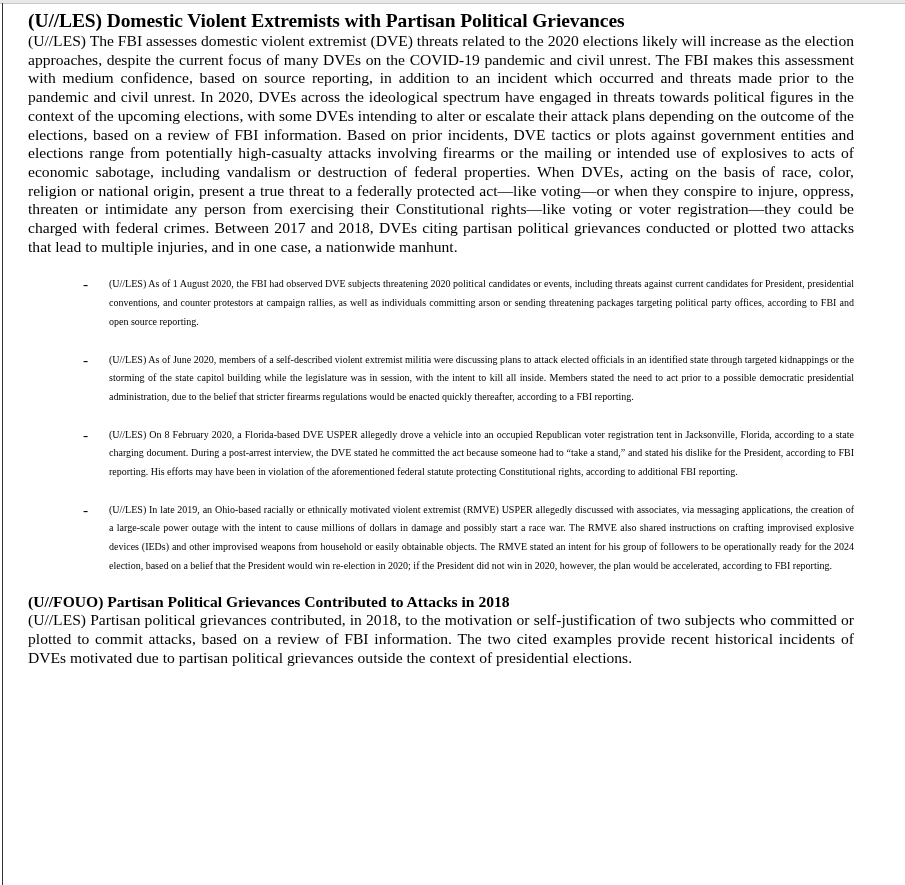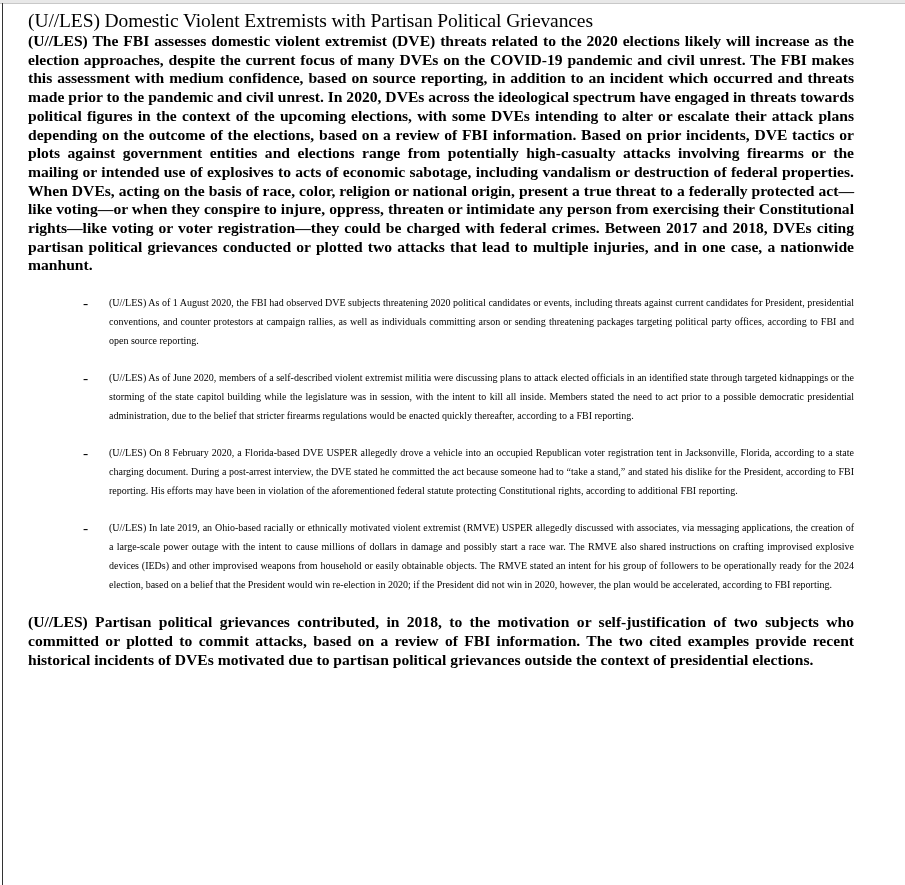--- a/index.html
+++ b/index.html
@@ -1,22 +1,22 @@
 <!DOCTYPE html>
 <html><head>
 <meta charset="utf-8">
 <style>
   html, body { margin: 0; padding: 0; background: #ffffff; }
   body { width: 905px; height: 885px; overflow: hidden; position: relative; font-family: "Liberation Serif", serif; color: #000; }
   .topbar { position: absolute; left: 0; top: 0; width: 905px; height: 3px; background: #e8e8e8; border-bottom: 1px solid #c8c8c8; }
   .leftrule { position: absolute; left: 2px; top: 3px; width: 1px; height: 882px; background: #333; }
   .page { position: absolute; left: 28px; top: 10px; width: 826px; }
-  .title { font-weight: normal; font-size: 19.5px; line-height: 22px; margin: 0; letter-spacing: -0.1px; }
+  .title { font-weight: bold; font-size: 19.5px; line-height: 22px; margin: 0; letter-spacing: -0.1px; }
   .subtitle { font-size: 15.5px; line-height: 19px; margin: 0 0 15px 0; }
-  .para { font-size: 15.6px; line-height: 18.7px; text-align: justify; margin: 0; font-weight: bold; }
+  .para { font-size: 15.6px; line-height: 18.7px; text-align: justify; margin: 0; }
   .bullets { list-style: none; margin: 19px 0 0 0; padding: 0; }
   .bullets li { position: relative; padding-left: 81px; margin-bottom: 19px; }
   .bullets li .dash { position: absolute; left: 55px; top: 0; font-size: 15.6px; line-height: 18.7px; }
   .bullets li .btext { font-size: 10px; line-height: 18.7px; text-align: justify; }
   .section-head { font-weight: bold; font-size: 15.6px; line-height: 18.7px; margin: -2px 0 0 0; }
 </style>
 </head>
 <body>
 
 <div class="topbar"></div>
@@ -39,14 +39,15 @@
     <li>
       <span class="dash">-</span>
       <div class="btext">(U//LES) On 8 February 2020, a Florida-based DVE USPER allegedly drove a vehicle into an occupied Republican voter registration tent in Jacksonville, Florida, according to a state charging document. During a post-arrest interview, the DVE stated he committed the act because someone had to “take a stand,” and stated his dislike for the President, according to FBI reporting. His efforts may have been in violation of the aforementioned federal statute protecting Constitutional rights, according to additional FBI reporting.</div>
     </li>
     <li>
       <span class="dash">-</span>
       <div class="btext">(U//LES) In late 2019, an Ohio-based racially or ethnically motivated violent extremist (RMVE) USPER allegedly discussed with associates, via messaging applications, the creation of a large-scale power outage with the intent to cause millions of dollars in damage and possibly start a race war. The RMVE also shared instructions on crafting improvised explosive devices (IEDs) and other improvised weapons from household or easily obtainable objects. The RMVE stated an intent for his group of followers to be operationally ready for the 2024 election, based on a belief that the President would win re-election in 2020; if the President did not win in 2020, however, the plan would be accelerated, according to FBI reporting.</div>
     </li>
   </ul>
 
+  <p class="section-head">(U//FOUO) Partisan Political Grievances Contributed to Attacks in 2018</p>
   <p class="para">(U//LES) Partisan political grievances contributed, in 2018, to the motivation or self-justification of two subjects who committed or plotted to commit attacks, based on a review of FBI information. The two cited examples provide recent historical incidents of DVEs motivated due to partisan political grievances outside the context of presidential elections.</p>
 </div>
 
 </body></html>

